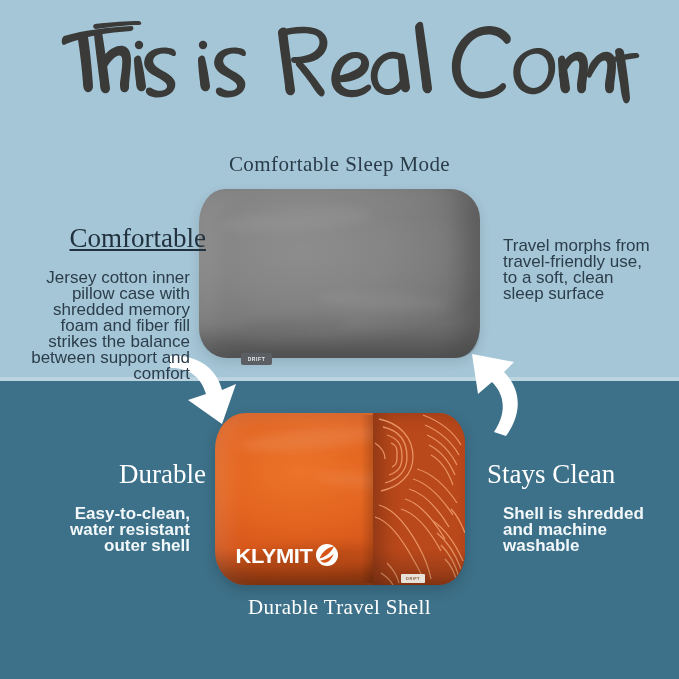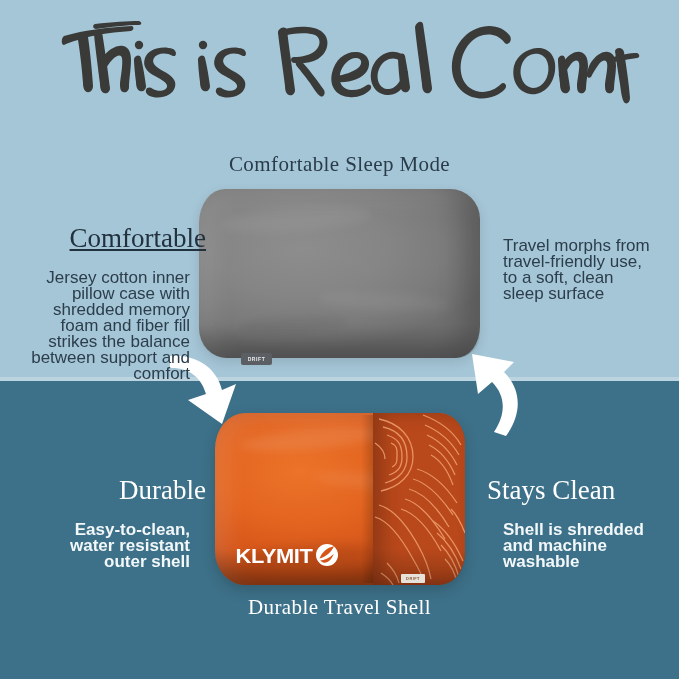--- a/index.html
+++ b/index.html
@@ -82,21 +82,21 @@
   }
   .feature .f-body {
     font-family: "Liberation Sans", sans-serif;
     font-size: 17px;
     line-height: 16px;
     margin: 16px;
   }
 
   .feature.dark .f-title { color: #22313e; text-decoration: underline; }
   .feature.dark .f-body  { color: #2c3d4b; }
-  .feature.light .f-title { color: #ffffff; margin-top: 16px; }
+  .feature.light .f-title { color: #ffffff; }
   .feature.light .f-body  { color: #f2f7f9; font-weight: bold; }
 
   .feature.align-right { text-align: right; }
   .feature.align-left  { text-align: left; }
 
   #feature-comfortable { left: 10px;  top: 222px; width: 196px; }
   #feature-versatile   { left: 487px; top: 222px; width: 185px; }
   #feature-durable     { left: 10px;  top: 458px; width: 196px; }
   #feature-stays-clean { left: 487px; top: 458px; width: 190px; }
 

